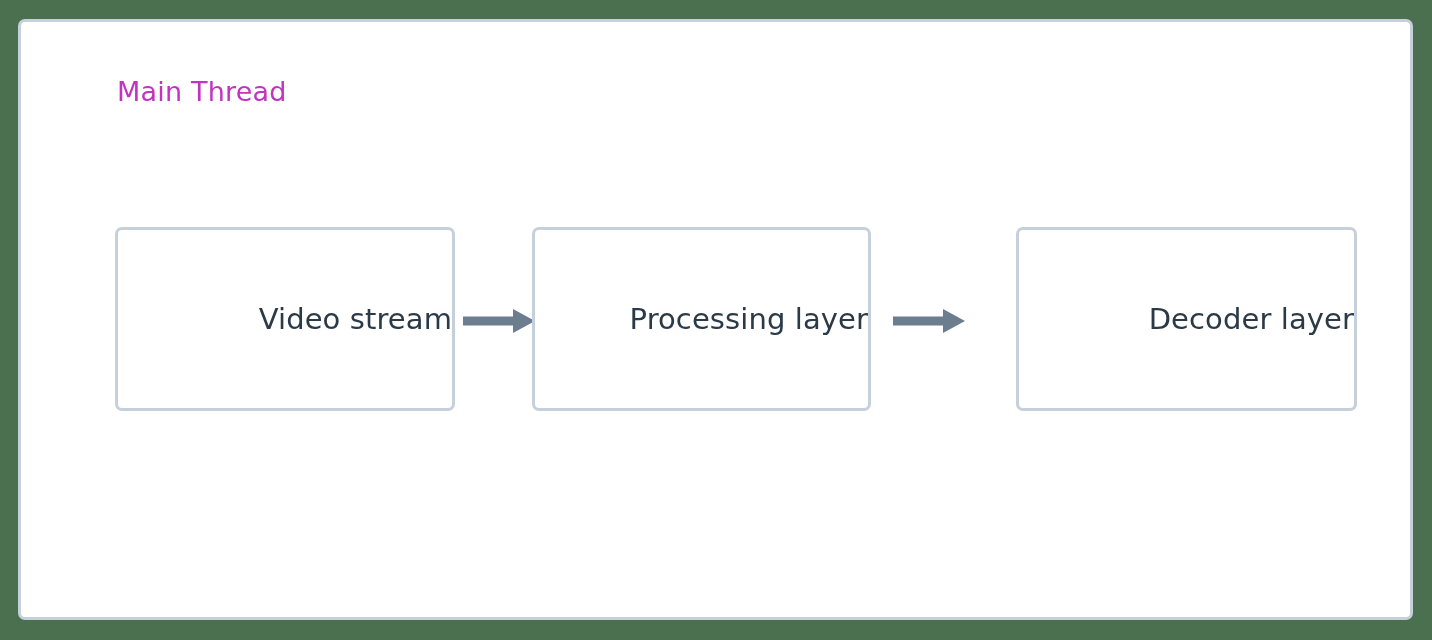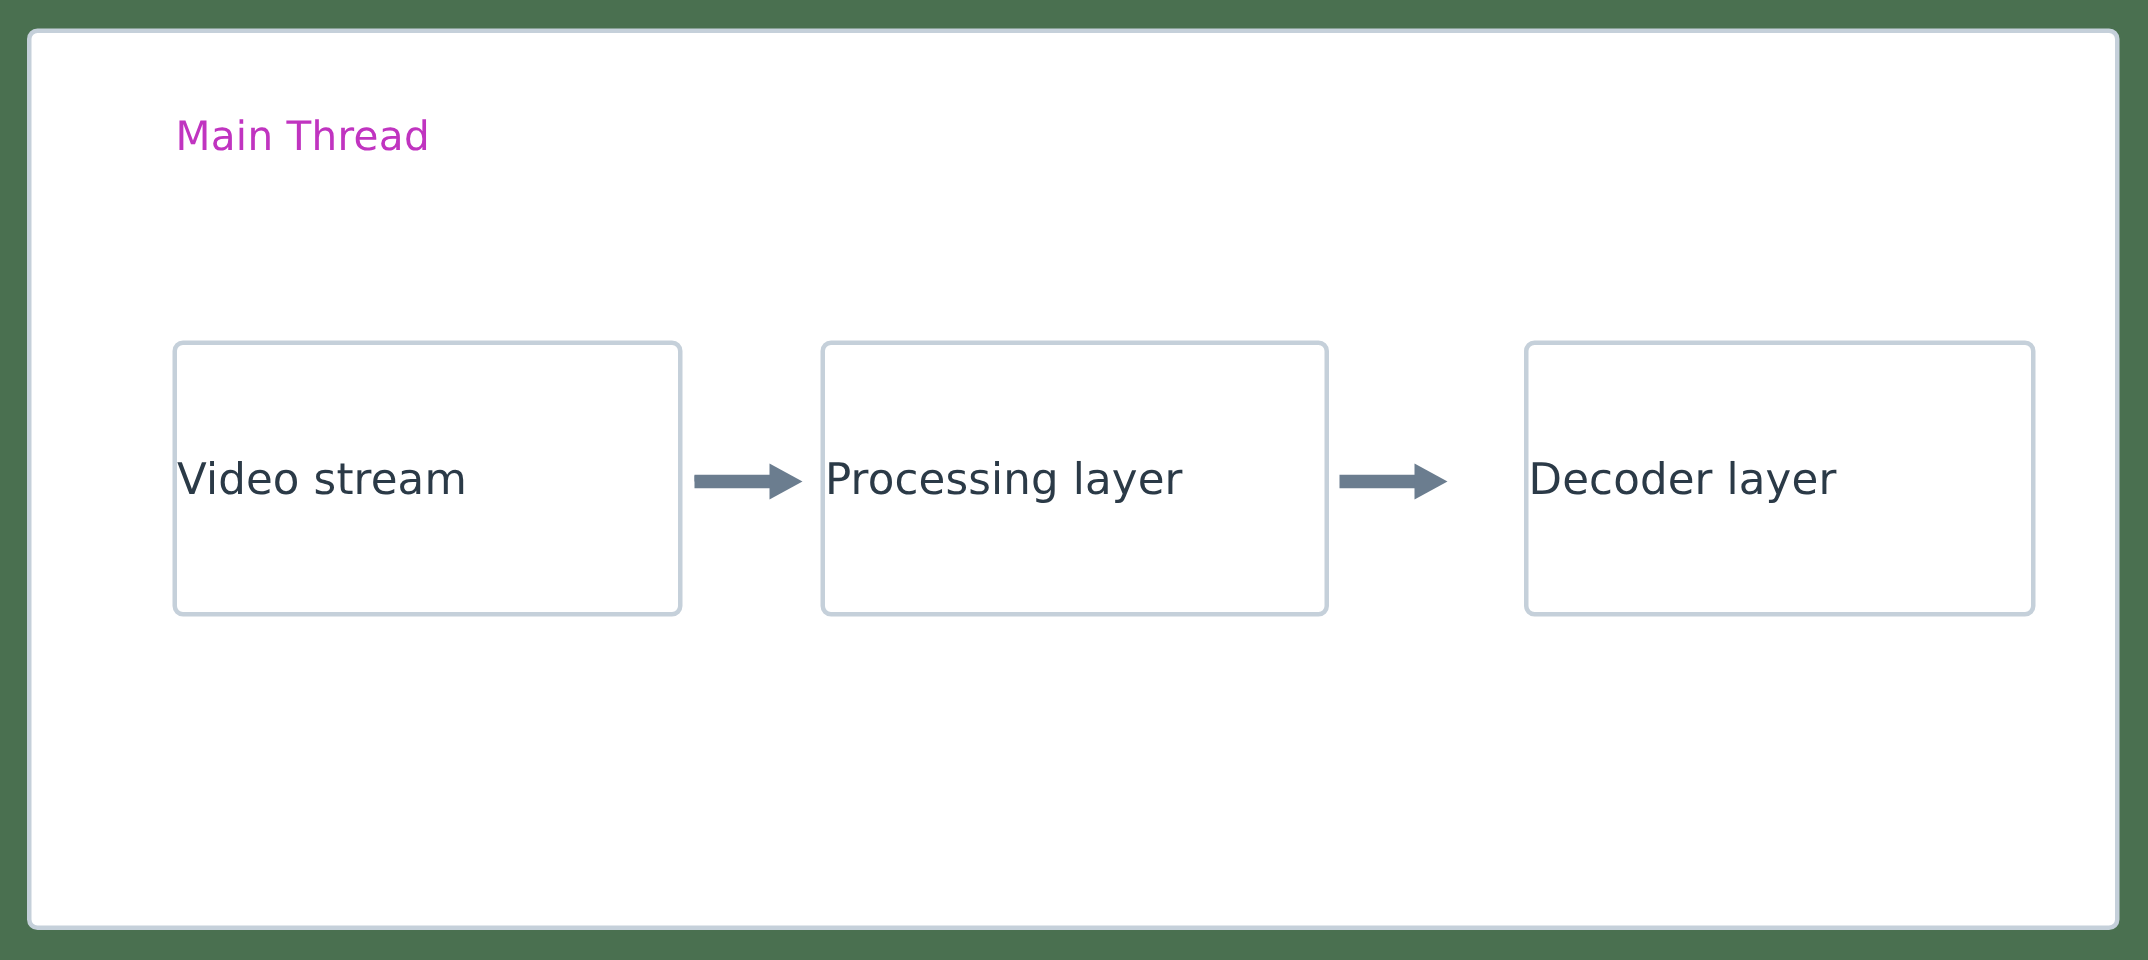--- a/index.html
+++ b/index.html
@@ -47,34 +47,34 @@
 
   
   .node {
     position: absolute;
     box-sizing: border-box;
     background: #ffffff;
     border: 3px solid #c5d0da;
     border-radius: 7px;
     display: flex;
     align-items: center;
-    justify-content: flex-start;
+    justify-content: flex-end;
     top: 227px;
     height: 184px;
   }
   .node-label {
     font-size: 29px;
     line-height: 34px;
     color: #2b3a47;
     white-space: nowrap;
     letter-spacing: 0.1px;
   }
 
   #node-video     { left: 115px;  width: 340px; }
-  #node-process   { left: 547px;  width: 339px; }
+  #node-process   { left: 532px;  width: 339px; }
   #node-decoder   { left: 1016px;  width: 341px; }
 
   
   .edge {
     position: absolute;
     top: 300px;
     width: 76px;
     height: 42px;
   }
   #edge-1 { left: 461px; }

